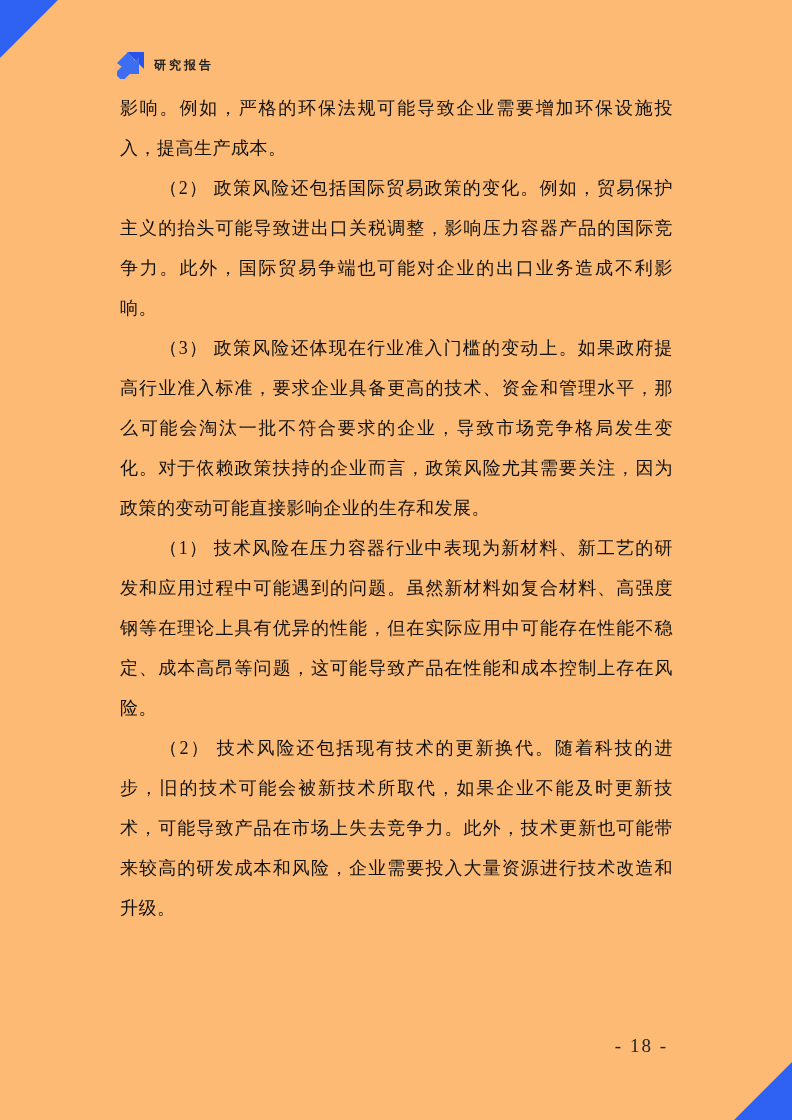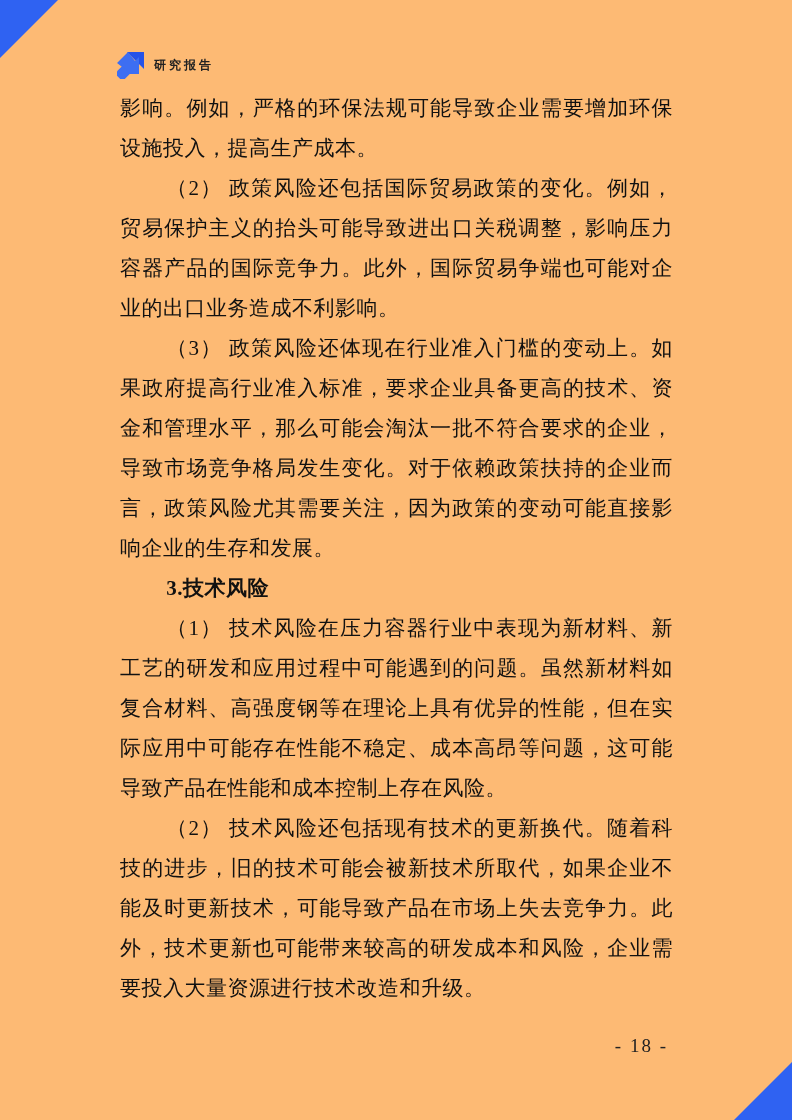--- a/index.html
+++ b/index.html
@@ -49,21 +49,21 @@
     font-weight: bold;
     letter-spacing: 3px;
     color: #222222;
     font-family: "Liberation Serif", "DejaVu Serif", serif;
   }
   .content {
     position: absolute;
     top: 88px;
     left: 120px;
     width: 553px;
-    font-size: 21px;
+    font-size: 18px;
     line-height: 40px;
     text-align: justify;
     text-justify: inter-character;
     letter-spacing: 0.5px;
   }
   .content p {
     margin: 0;
     padding: 0;
   }
   .content p.indent {
@@ -96,20 +96,19 @@
       <polygon points="0,11 11,0 18,9 22,5 22,22 5,22 9,18" fill="#3d6ef2"></polygon>
       <rect x="0" y="16" width="11" height="11" fill="#3d6ef2" transform="rotate(-45 5.5 21.5)"></rect>
     </svg>
     <span class="logo-text">研究报告</span>
   </div>
 
   <div class="content">
     <p class="plain">影响。例如，严格的环保法规可能导致企业需要增加环保设施投入，提高生产成本。</p>
     <p class="indent">（2） 政策风险还包括国际贸易政策的变化。例如，贸易保护主义的抬头可能导致进出口关税调整，影响压力容器产品的国际竞争力。此外，国际贸易争端也可能对企业的出口业务造成不利影响。</p>
     <p class="indent">（3） 政策风险还体现在行业准入门槛的变动上。如果政府提高行业准入标准，要求企业具备更高的技术、资金和管理水平，那么可能会淘汰一批不符合要求的企业，导致市场竞争格局发生变化。对于依赖政策扶持的企业而言，政策风险尤其需要关注，因为政策的变动可能直接影响企业的生存和发展。</p>
-    <p class="heading">3.技术风险</p>
     <p class="indent">（1） 技术风险在压力容器行业中表现为新材料、新工艺的研发和应用过程中可能遇到的问题。虽然新材料如复合材料、高强度钢等在理论上具有优异的性能，但在实际应用中可能存在性能不稳定、成本高昂等问题，这可能导致产品在性能和成本控制上存在风险。</p>
     <p class="indent">（2） 技术风险还包括现有技术的更新换代。随着科技的进步，旧的技术可能会被新技术所取代，如果企业不能及时更新技术，可能导致产品在市场上失去竞争力。此外，技术更新也可能带来较高的研发成本和风险，企业需要投入大量资源进行技术改造和升级。</p>
   </div>
 
   <div class="page-number">- 18 -</div>
 
 </div>
 
 </body></html>

